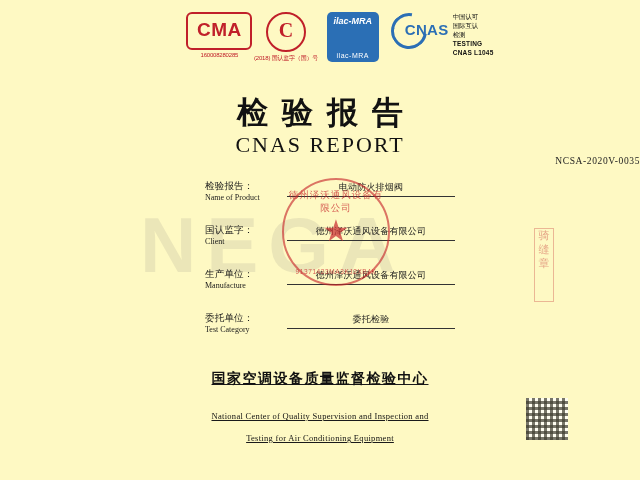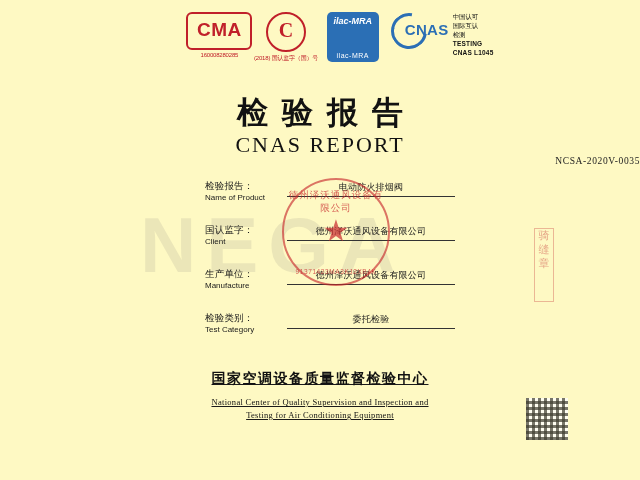--- a/index.html
+++ b/index.html
@@ -210,21 +210,21 @@
     font-size: 9.5px;
     line-height: 12px;
     color: #1a1a1a;
     letter-spacing: 0.2px;
   }
   .field-label .en {
     display: block;
     font-size: 8px;
     line-height: 11px;
     color: #1a1a1a;
-    font-family: Liberation Sans, sans-serif;
+    font-family: Liberation Serif, serif;
   }
   .field-value {
     position: absolute;
     left: 82px;
     right: 0;
     top: 0;
     height: 16px;
     border-bottom: 1px solid #333;
     text-align: center;
     font-size: 9px;
@@ -246,24 +246,24 @@
     font-weight: bold;
     letter-spacing: 1.5px;
     color: #111;
     font-family: "DejaVu Serif", serif;
   }
   .footer .org-en1,
   .footer .org-en2 {
     font-size: 8.5px;
     letter-spacing: 0.3px;
     color: #111;
-    margin-top: 9px;
+    margin-top: 23px;
     font-family: "Liberation Serif", serif;
   }
-  .footer .org-en2 { margin-top: 3px; }
+  .footer .org-en2 { margin-top: 12px; }
 
   
   .watermark {
     position: absolute;
     top: 200px;
     left: 140px;
     font-size: 78px;
     font-weight: bold;
     letter-spacing: 10px;
     color: rgba(120,120,120,0.14);
@@ -415,21 +415,21 @@
     <div class="field-row">
       <div class="field-label">
         <span class="zh">生产单位：</span>
         <span class="en">Manufacture</span>
       </div>
       <div class="field-value">德州泽沃通风设备有限公司</div>
     </div>
 
     <div class="field-row">
       <div class="field-label">
-        <span class="zh">检验类别：</span>
+        <span class="zh">委托单位：</span>
         <span class="en">Test Category</span>
       </div>
       <div class="field-value">委托检验</div>
     </div>
   </div>
 
   <div class="seal">
     <div class="seal-top">德州泽沃通风设备有限公司</div>
     <div class="star">★</div>
     <div class="seal-bottom">91371423MA3KJ2XB4K</div>

